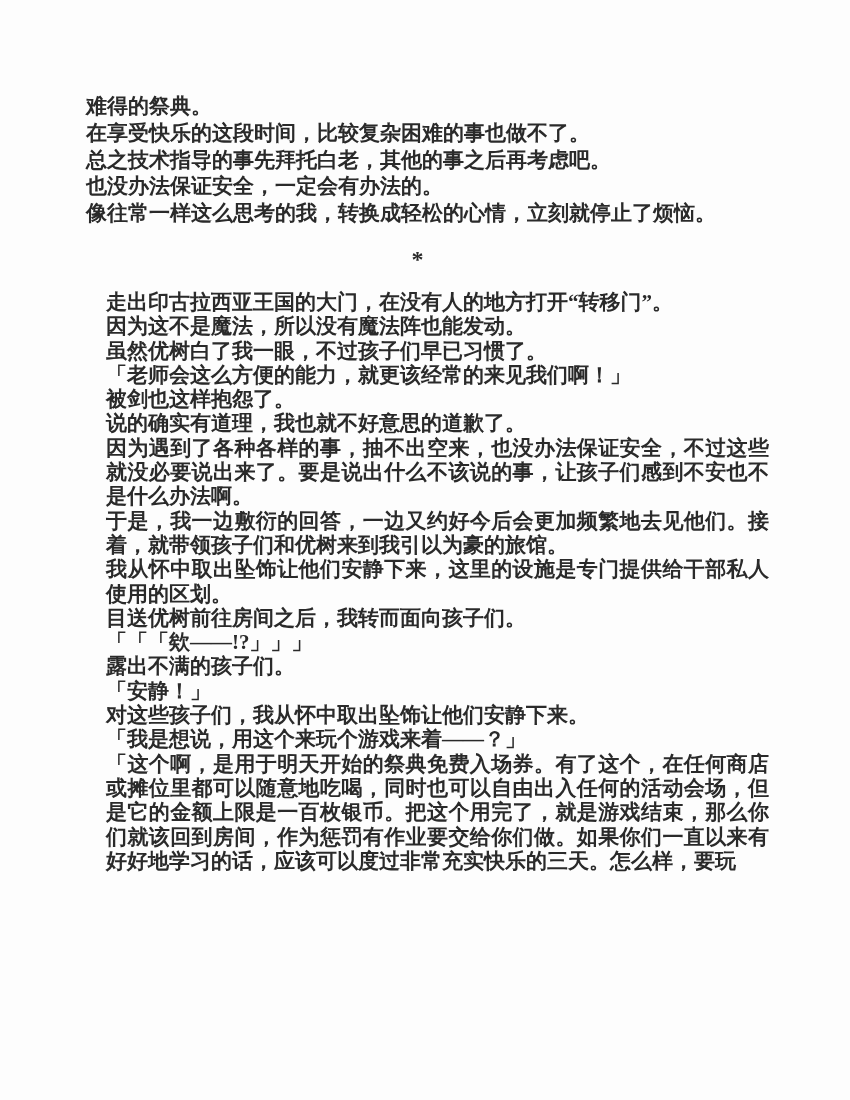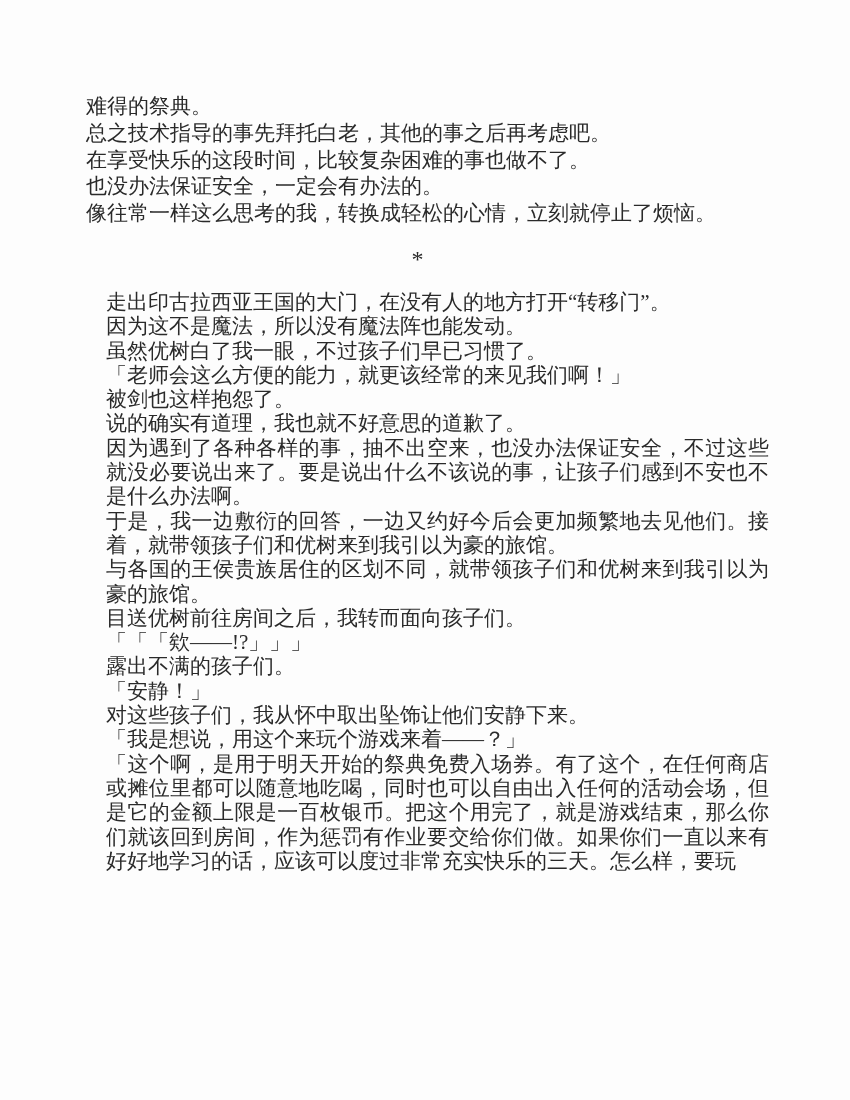--- a/index.html
+++ b/index.html
@@ -11,20 +11,21 @@
     height: 1100px;
     position: relative;
     background: #fdfdfd;
     font-family: "Liberation Serif", "DejaVu Serif", serif;
     color: #2a2a2a;
     overflow: hidden;
   }
   .page {
     position: absolute;
     inset: 0;
+    font-weight: bold;
   }
   .text-block {
     position: absolute;
     left: 86px;
     width: 663px;
     font-size: 21px;
     text-align: justify;
     text-justify: inter-ideograph;
     word-break: normal;
     overflow-wrap: break-word;
@@ -55,40 +56,40 @@
     color: #2a2a2a;
   }
 </style>
 </head>
 <body>
 
 <div class="page">
 
   <div class="text-block" id="block-top">
     <p>难得的祭典。</p>
+    <p>在享受快乐的这段时间，比较复杂困难的事也做不了。</p>
     <p>总之技术指导的事先拜托白老，其他的事之后再考虑吧。</p>
-    <p>在享受快乐的这段时间，比较复杂困难的事也做不了。</p>
     <p>也没办法保证安全，一定会有办法的。</p>
     <p>像往常一样这么思考的我，转换成轻松的心情，立刻就停止了烦恼。</p>
   </div>
 
   <div class="section-break">
     <span>*</span>
   </div>
 
   <div class="text-block" id="block-main">
     <p>走出印古拉西亚王国的大门，在没有人的地方打开“转移门”。</p>
     <p>因为这不是魔法，所以没有魔法阵也能发动。</p>
     <p>虽然优树白了我一眼，不过孩子们早已习惯了。</p>
     <p>「老师会这么方便的能力，就更该经常的来见我们啊！」</p>
     <p>被剑也这样抱怨了。</p>
     <p>说的确实有道理，我也就不好意思的道歉了。</p>
     <p>因为遇到了各种各样的事，抽不出空来，也没办法保证安全，不过这些就没必要说出来了。要是说出什么不该说的事，让孩子们感到不安也不是什么办法啊。</p>
     <p>于是，我一边敷衍的回答，一边又约好今后会更加频繁地去见他们。接着，就带领孩子们和优树来到我引以为豪的旅馆。</p>
-    <p>与各国的王侯贵族居住的区划不同，就带领孩子们和优树来到我引以为豪的旅馆。</p>
+    <p>我从怀中取出坠饰让他们安静下来，这里的设施是专门提供给干部私人使用的区划。</p>
     <p>目送优树前往房间之后，我转而面向孩子们。</p>
     <p>「「「欸——!?」」」</p>
     <p>露出不满的孩子们。</p>
     <p>「安静！」</p>
     <p>对这些孩子们，我从怀中取出坠饰让他们安静下来。</p>
     <p>「我是想说，用这个来玩个游戏来着——？」</p>
     <p>「这个啊，是用于明天开始的祭典免费入场券。有了这个，在任何商店或摊位里都可以随意地吃喝，同时也可以自由出入任何的活动会场，但是它的金额上限是一百枚银币。把这个用完了，就是游戏结束，那么你们就该回到房间，作为惩罚有作业要交给你们做。如果你们一直以来有好好地学习的话，应该可以度过非常充实快乐的三天。怎么样，要玩</p>
   </div>
 
 </div>

